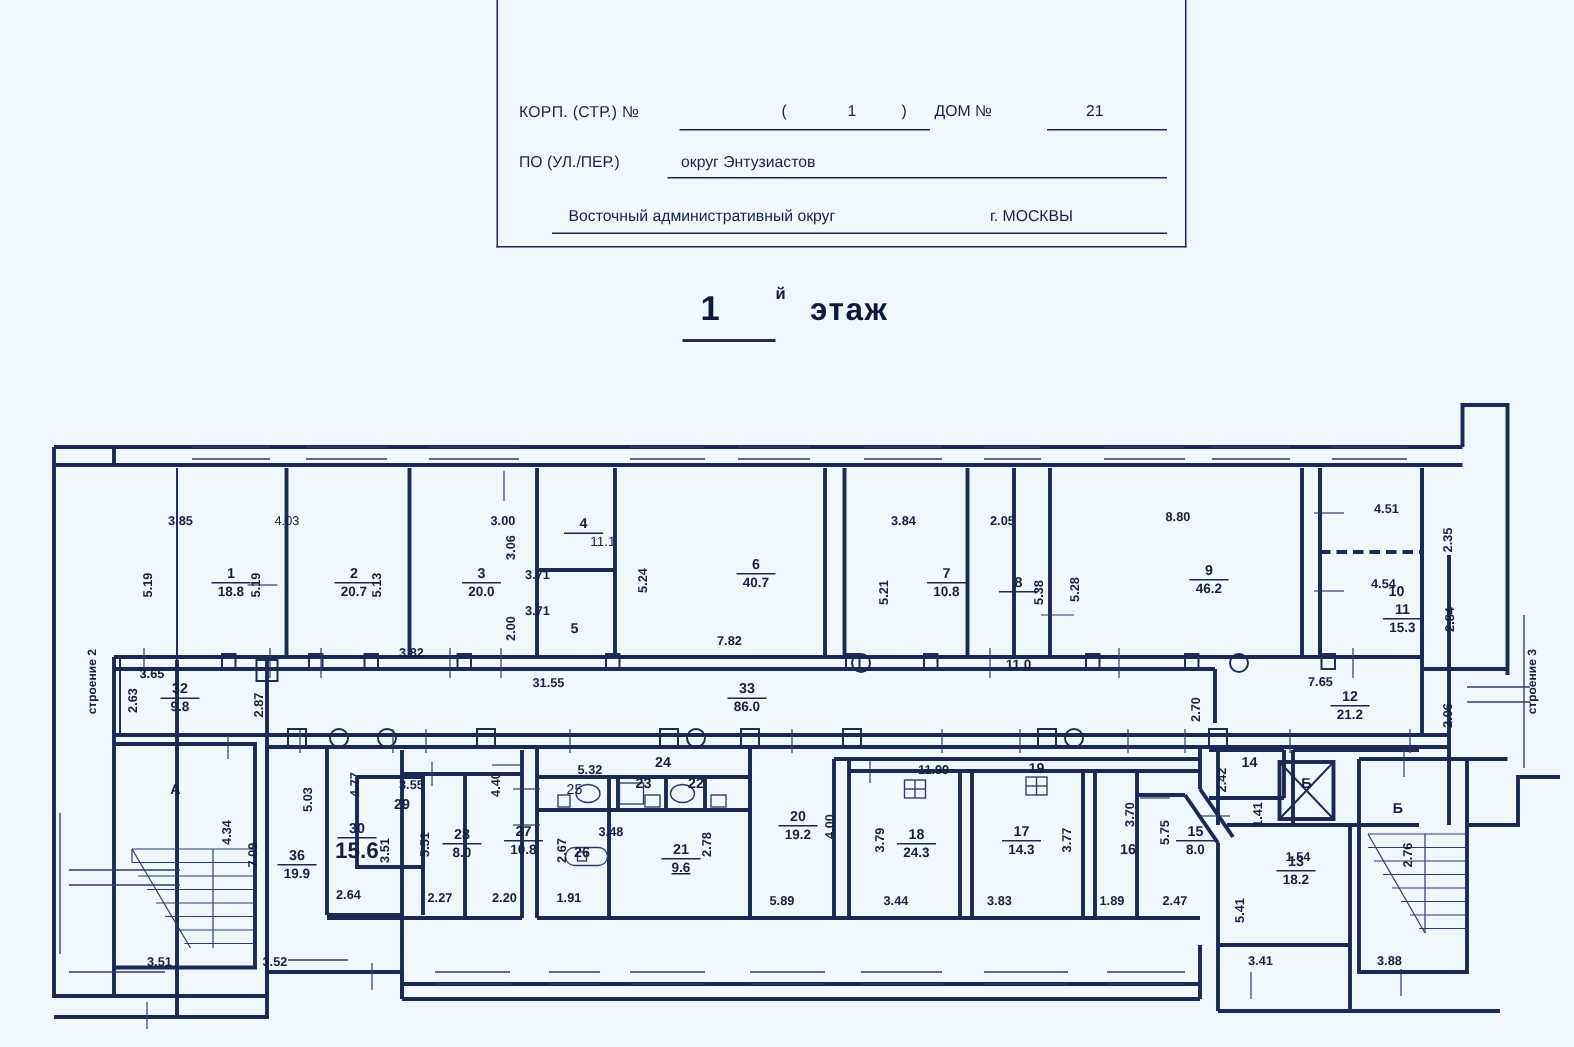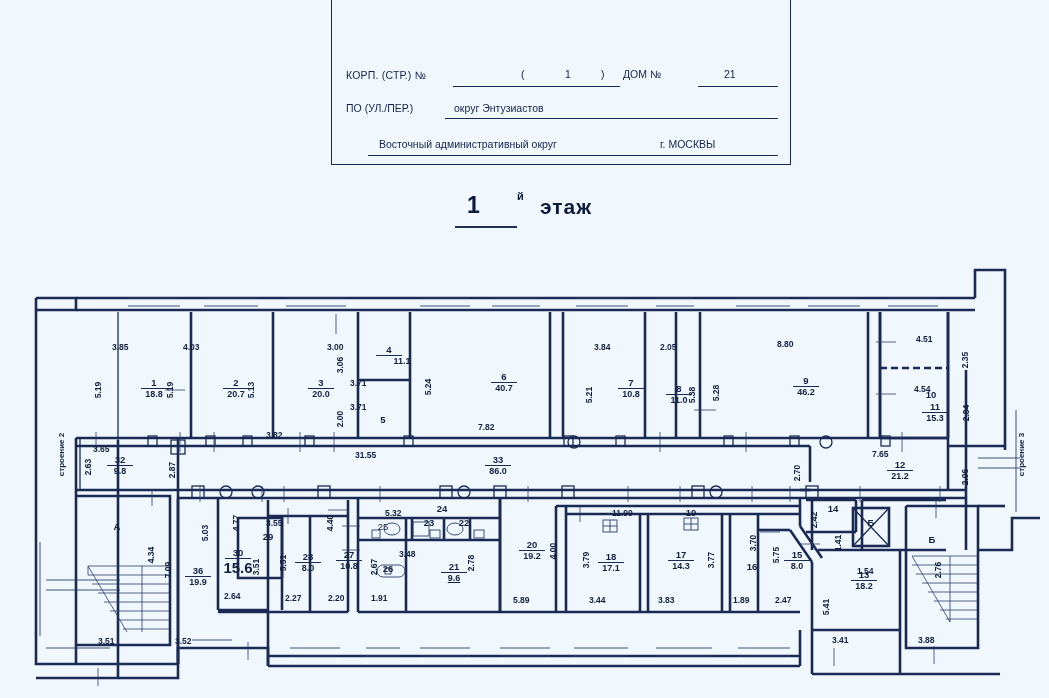--- a/index.html
+++ b/index.html
@@ -387,39 +387,39 @@
         <div style="font-size: 9px; font-weight: bold;">20.7</div>
       </div>
       <div style="position: absolute; text-align: center; font-size: 9px; font-weight: bold; line-height: 1.05; color: rgb(19, 32, 63); left: 285px; top: 378px; width: 72px;">
         <div style="font-size: 9.5px; font-weight: bold;">3</div>
         <div style="margin: 0.5px auto; width: 26px; border-bottom: 1px solid rgb(26, 42, 85);"></div>
         <div style="font-size: 9px; font-weight: bold;">20.0</div>
       </div>
       <div style="position: absolute; text-align: center; font-size: 9px; font-weight: bold; line-height: 1.05; color: rgb(19, 32, 63); left: 359px; top: 345px; width: 60px;">
         <div style="font-size: 9.5px; font-weight: bold;">4</div>
         <div style="margin: 0.5px auto; width: 26px; border-bottom: 1px solid rgb(26, 42, 85);"></div>
-        <div style="font-size: 9px; font-weight: bold; padding-left: 26px;">11.1</div>
+        <div style="font-size: 9px; font-weight: normal; padding-left: 26px;">11.1</div>
       </div>
       <div style="position: absolute; text-align: center; font-size: 9px; font-weight: bold; line-height: 1.05; color: rgb(19, 32, 63); left: 363px; top: 415px; width: 40px;">
         <div style="font-size: 9.5px; font-weight: bold;">5</div>
       </div>
       <div style="position: absolute; text-align: center; font-size: 9px; font-weight: bold; line-height: 1.05; color: rgb(19, 32, 63); left: 468px; top: 372px; width: 72px;">
         <div style="font-size: 9.5px; font-weight: bold;">6</div>
         <div style="margin: 0.5px auto; width: 26px; border-bottom: 1px solid rgb(26, 42, 85);"></div>
         <div style="font-size: 9px; font-weight: bold;">40.7</div>
       </div>
       <div style="position: absolute; text-align: center; font-size: 9px; font-weight: bold; line-height: 1.05; color: rgb(19, 32, 63); left: 600px; top: 378px; width: 62px;">
         <div style="font-size: 9.5px; font-weight: bold;">7</div>
         <div style="margin: 0.5px auto; width: 26px; border-bottom: 1px solid rgb(26, 42, 85);"></div>
         <div style="font-size: 9px; font-weight: bold;">10.8</div>
       </div>
       <div style="position: absolute; text-align: center; font-size: 9px; font-weight: bold; line-height: 1.05; color: rgb(19, 32, 63); left: 652px; top: 384px; width: 54px;">
         <div style="font-size: 9.5px; font-weight: bold;">8</div>
         <div style="margin: 0.5px auto; width: 26px; border-bottom: 1px solid rgb(26, 42, 85);"></div>
-        <div style="font-size: 9px; font-weight: bold;">11.0</div>
+        <div style="font-size: 9px; font-weight: bold; margin-top: 44px;">11.0</div>
       </div>
       <div style="position: absolute; text-align: center; font-size: 9px; font-weight: bold; line-height: 1.05; color: rgb(19, 32, 63); left: 775px; top: 376px; width: 62px;">
         <div style="font-size: 9.5px; font-weight: bold;">9</div>
         <div style="margin: 0.5px auto; width: 26px; border-bottom: 1px solid rgb(26, 42, 85);"></div>
         <div style="font-size: 9px; font-weight: bold;">46.2</div>
       </div>
       <div style="position: absolute; text-align: center; font-size: 9px; font-weight: bold; line-height: 1.05; color: rgb(19, 32, 63); left: 916px; top: 350px; width: 30px; margin-top: 40px;">
         <div style="font-size: 9.5px; font-weight: bold;">10</div>
       </div>
       <div style="position: absolute; text-align: center; font-size: 9px; font-weight: bold; line-height: 1.05; color: rgb(19, 32, 63); left: 912px; top: 402px; width: 46px;">
@@ -449,21 +449,21 @@
         <div style="font-size: 9.5px; font-weight: bold;">16</div>
       </div>
       <div style="position: absolute; text-align: center; font-size: 9px; font-weight: bold; line-height: 1.05; color: rgb(19, 32, 63); left: 658px; top: 550px; width: 46px;">
         <div style="font-size: 9.5px; font-weight: bold;">17</div>
         <div style="margin: 0.5px auto; width: 26px; border-bottom: 1px solid rgb(26, 42, 85);"></div>
         <div style="font-size: 9px; font-weight: bold;">14.3</div>
       </div>
       <div style="position: absolute; text-align: center; font-size: 9px; font-weight: bold; line-height: 1.05; color: rgb(19, 32, 63); left: 588px; top: 552px; width: 46px;">
         <div style="font-size: 9.5px; font-weight: bold;">18</div>
         <div style="margin: 0.5px auto; width: 26px; border-bottom: 1px solid rgb(26, 42, 85);"></div>
-        <div style="font-size: 9px; font-weight: bold;">17.1</div>
+        <div style="font-size: 9px; font-weight: bold;">24.3</div>
       </div>
       <div style="position: absolute; text-align: center; font-size: 9px; font-weight: bold; line-height: 1.05; color: rgb(19, 32, 63); left: 679px; top: 508px; width: 24px;">
         <div style="font-size: 9.5px; font-weight: bold;">19</div>
       </div>
       <div style="position: absolute; text-align: center; font-size: 9px; font-weight: bold; line-height: 1.05; color: rgb(19, 32, 63); left: 509px; top: 540px; width: 46px;">
         <div style="font-size: 9.5px; font-weight: bold;">20</div>
         <div style="margin: 0.5px auto; width: 26px; border-bottom: 1px solid rgb(26, 42, 85);"></div>
         <div style="font-size: 9px; font-weight: bold;">19.2</div>
       </div>
       <div style="position: absolute; text-align: center; font-size: 9px; font-weight: bold; line-height: 1.05; color: rgb(19, 32, 63); left: 436px; top: 562px; width: 36px;">
@@ -522,21 +522,21 @@
       <div style="position: absolute; text-align: center; font-size: 9px; font-weight: bold; line-height: 1.05; color: rgb(19, 32, 63); left: 107px; top: 522px; width: 20px;">
         <div style="font-size: 9.5px; font-weight: bold;">А</div>
       </div>
       <div style="position: absolute; text-align: center; font-size: 9px; font-weight: bold; line-height: 1.05; color: rgb(19, 32, 63); left: 861px; top: 518px; width: 20px;">
         <div style="font-size: 9.5px; font-weight: bold;">Б</div>
       </div>
       <div style="position: absolute; text-align: center; font-size: 9px; font-weight: bold; line-height: 1.05; color: rgb(19, 32, 63); left: 922px; top: 535px; width: 20px;">
         <div style="font-size: 9.5px; font-weight: bold;">Б</div>
       </div>
       <div class="dimh" style="position: absolute; left: 112px; top: 342px; color: rgb(19, 32, 63); white-space: nowrap; font-size: 8.5px; font-weight: bold;">3.85</div>
-      <div class="dimh" style="position: absolute; left: 183px; top: 342px; color: rgb(19, 32, 63); white-space: nowrap; font-size: 8.5px; font-weight: bold;">4.03</div>
+      <div class="dimh" style="position: absolute; left: 183px; top: 342px; color: rgb(19, 32, 63); white-space: nowrap; font-size: 8.5px; font-weight: normal;">4.03</div>
       <div class="dimh" style="position: absolute; left: 327px; top: 342px; color: rgb(19, 32, 63); white-space: nowrap; font-size: 8.5px; font-weight: bold;">3.00</div>
       <div class="dimh" style="position: absolute; left: 594px; top: 342px; color: rgb(19, 32, 63); white-space: nowrap; font-size: 8.5px; font-weight: bold;">3.84</div>
       <div class="dimh" style="position: absolute; left: 660px; top: 342px; color: rgb(19, 32, 63); white-space: nowrap; font-size: 8.5px; font-weight: bold;">2.05</div>
       <div class="dimh" style="position: absolute; left: 777px; top: 339px; color: rgb(19, 32, 63); white-space: nowrap; font-size: 8.5px; font-weight: bold;">8.80</div>
       <div class="dimh" style="position: absolute; left: 916px; top: 334px; color: rgb(19, 32, 63); white-space: nowrap; font-size: 8.5px; font-weight: bold;">4.51</div>
       <div class="dimh" style="position: absolute; left: 350px; top: 378px; color: rgb(19, 32, 63); white-space: nowrap; font-size: 8.5px; font-weight: bold;">3.71</div>
       <div class="dimh" style="position: absolute; left: 350px; top: 402px; color: rgb(19, 32, 63); white-space: nowrap; font-size: 8.5px; font-weight: bold;">3.71</div>
       <div class="dimh" style="position: absolute; left: 914px; top: 384px; color: rgb(19, 32, 63); white-space: nowrap; font-size: 8.5px; font-weight: bold;">4.54</div>
       <div class="dimh" style="position: absolute; left: 266px; top: 430px; color: rgb(19, 32, 63); white-space: nowrap; font-size: 8.5px; font-weight: bold;">3.82</div>
       <div class="dimh" style="position: absolute; left: 478px; top: 422px; color: rgb(19, 32, 63); white-space: nowrap; font-size: 8.5px; font-weight: bold;">7.82</div>

